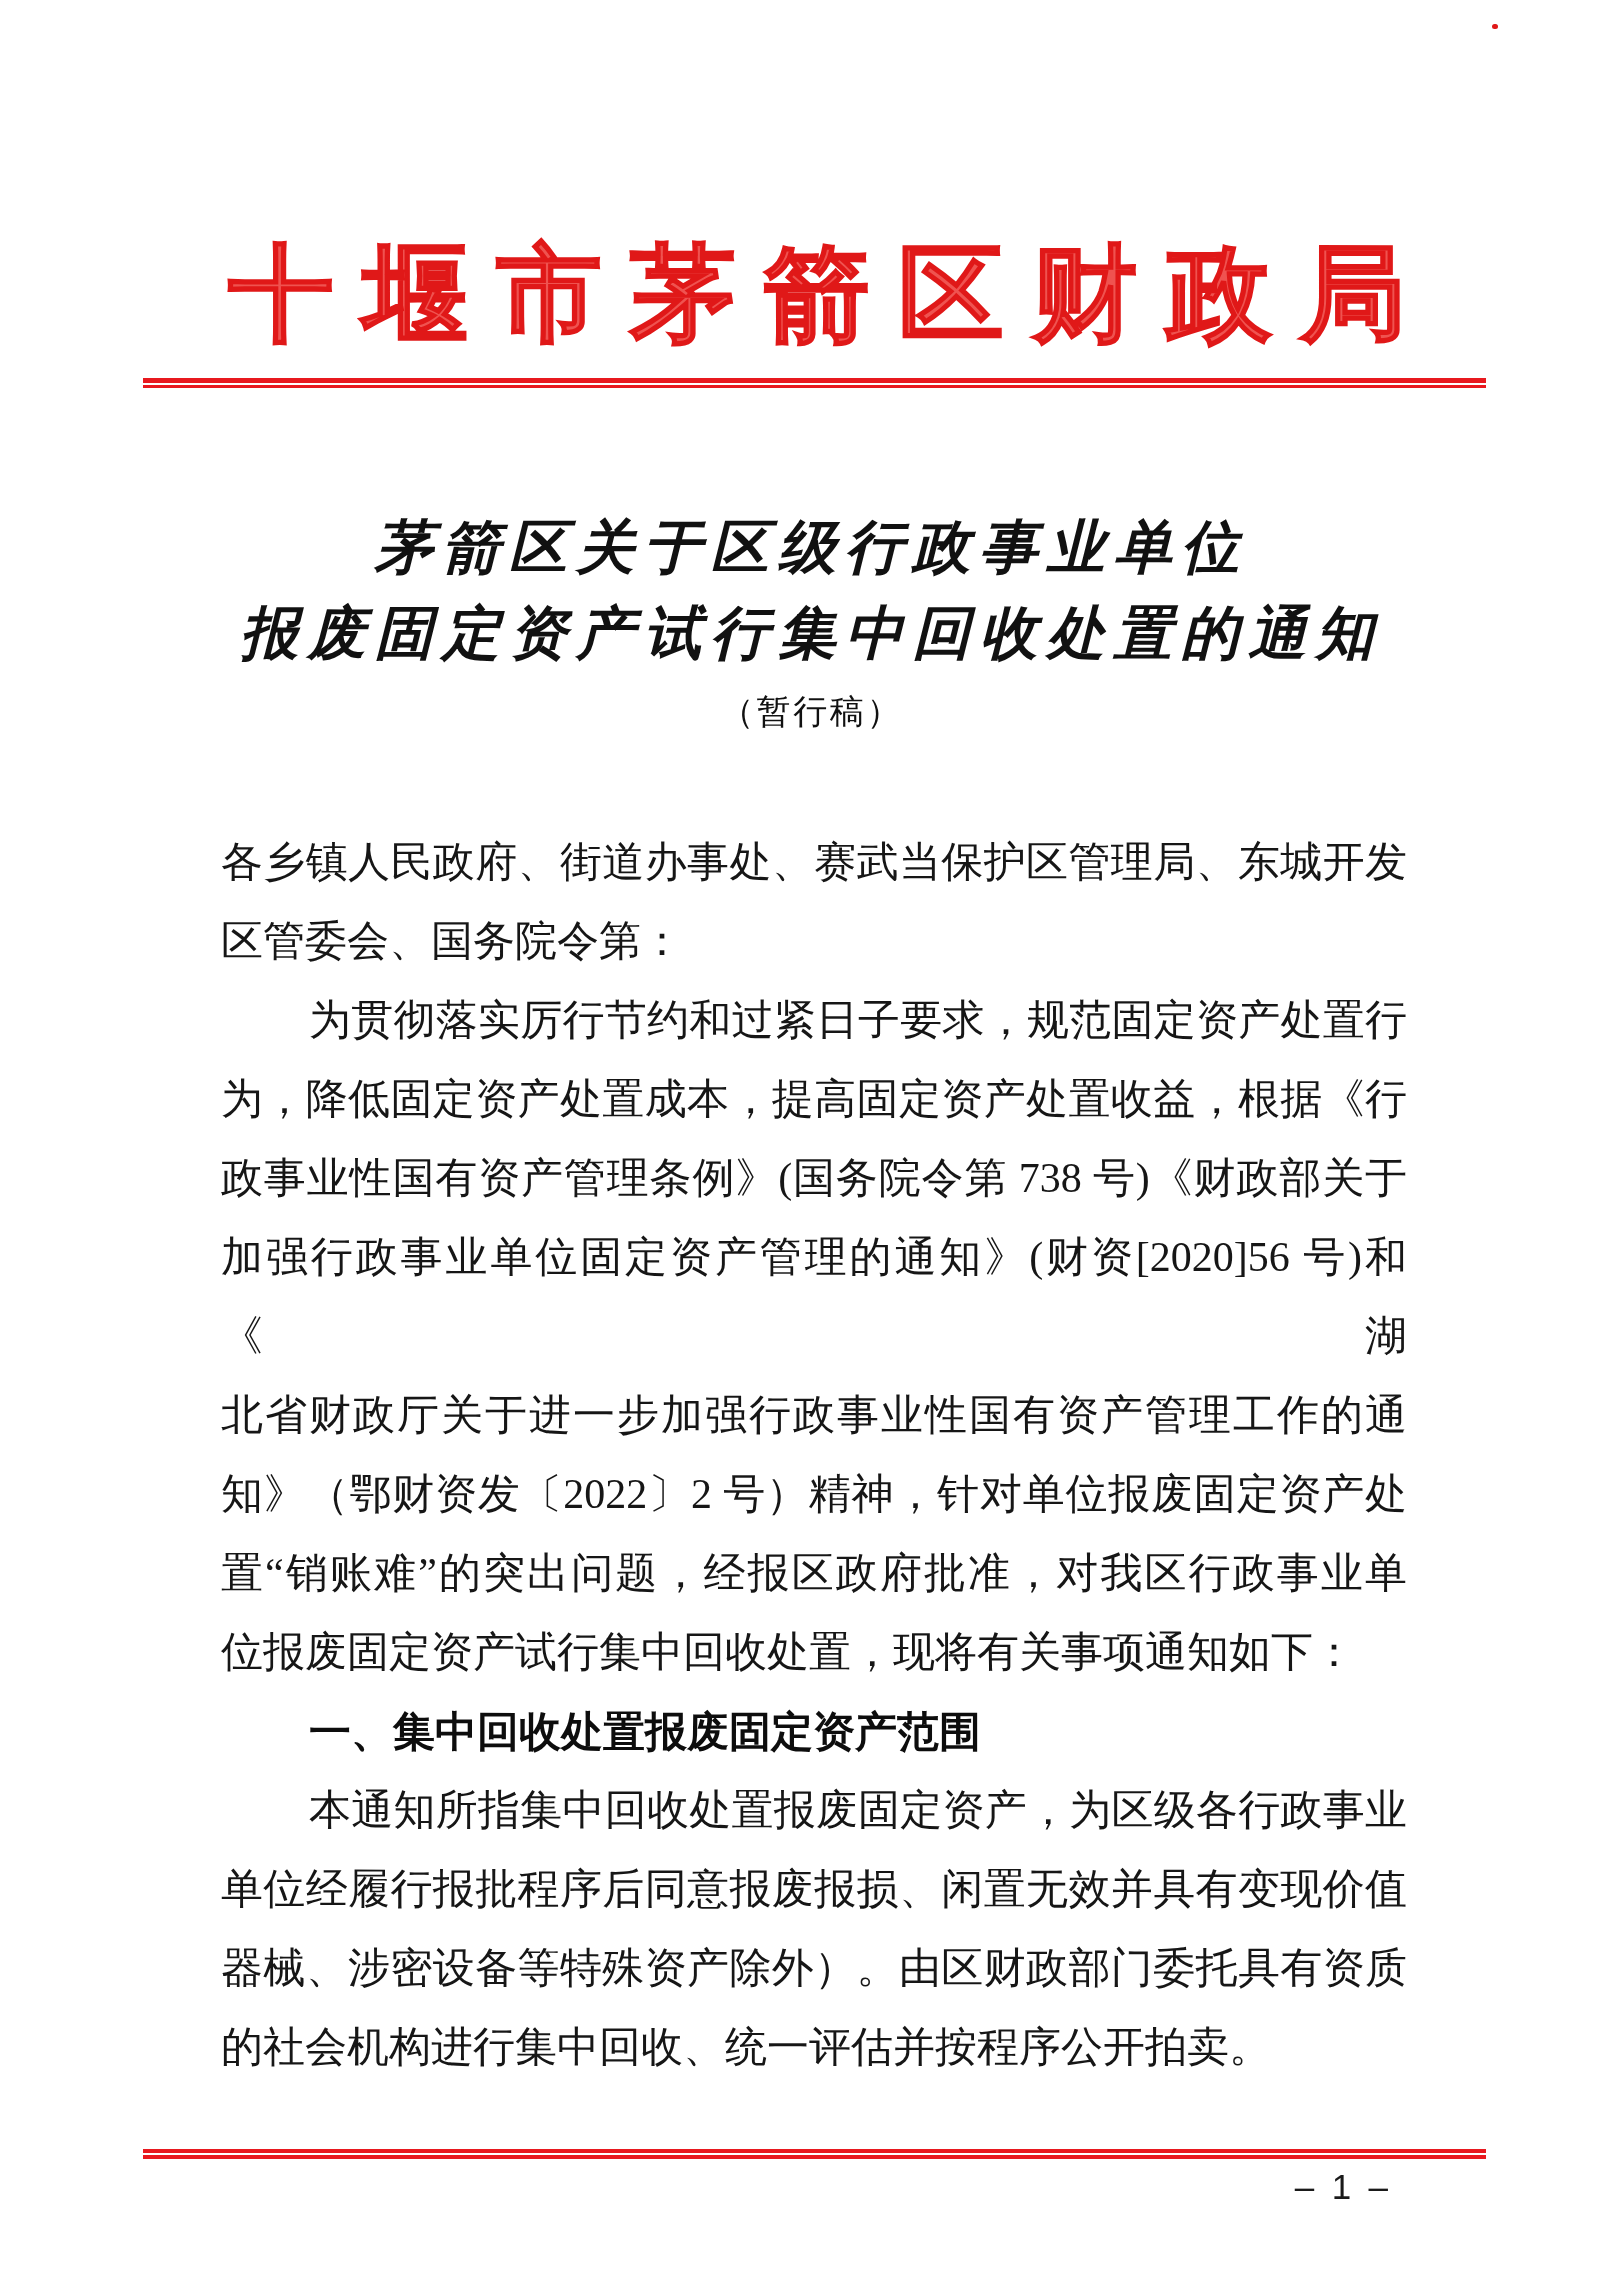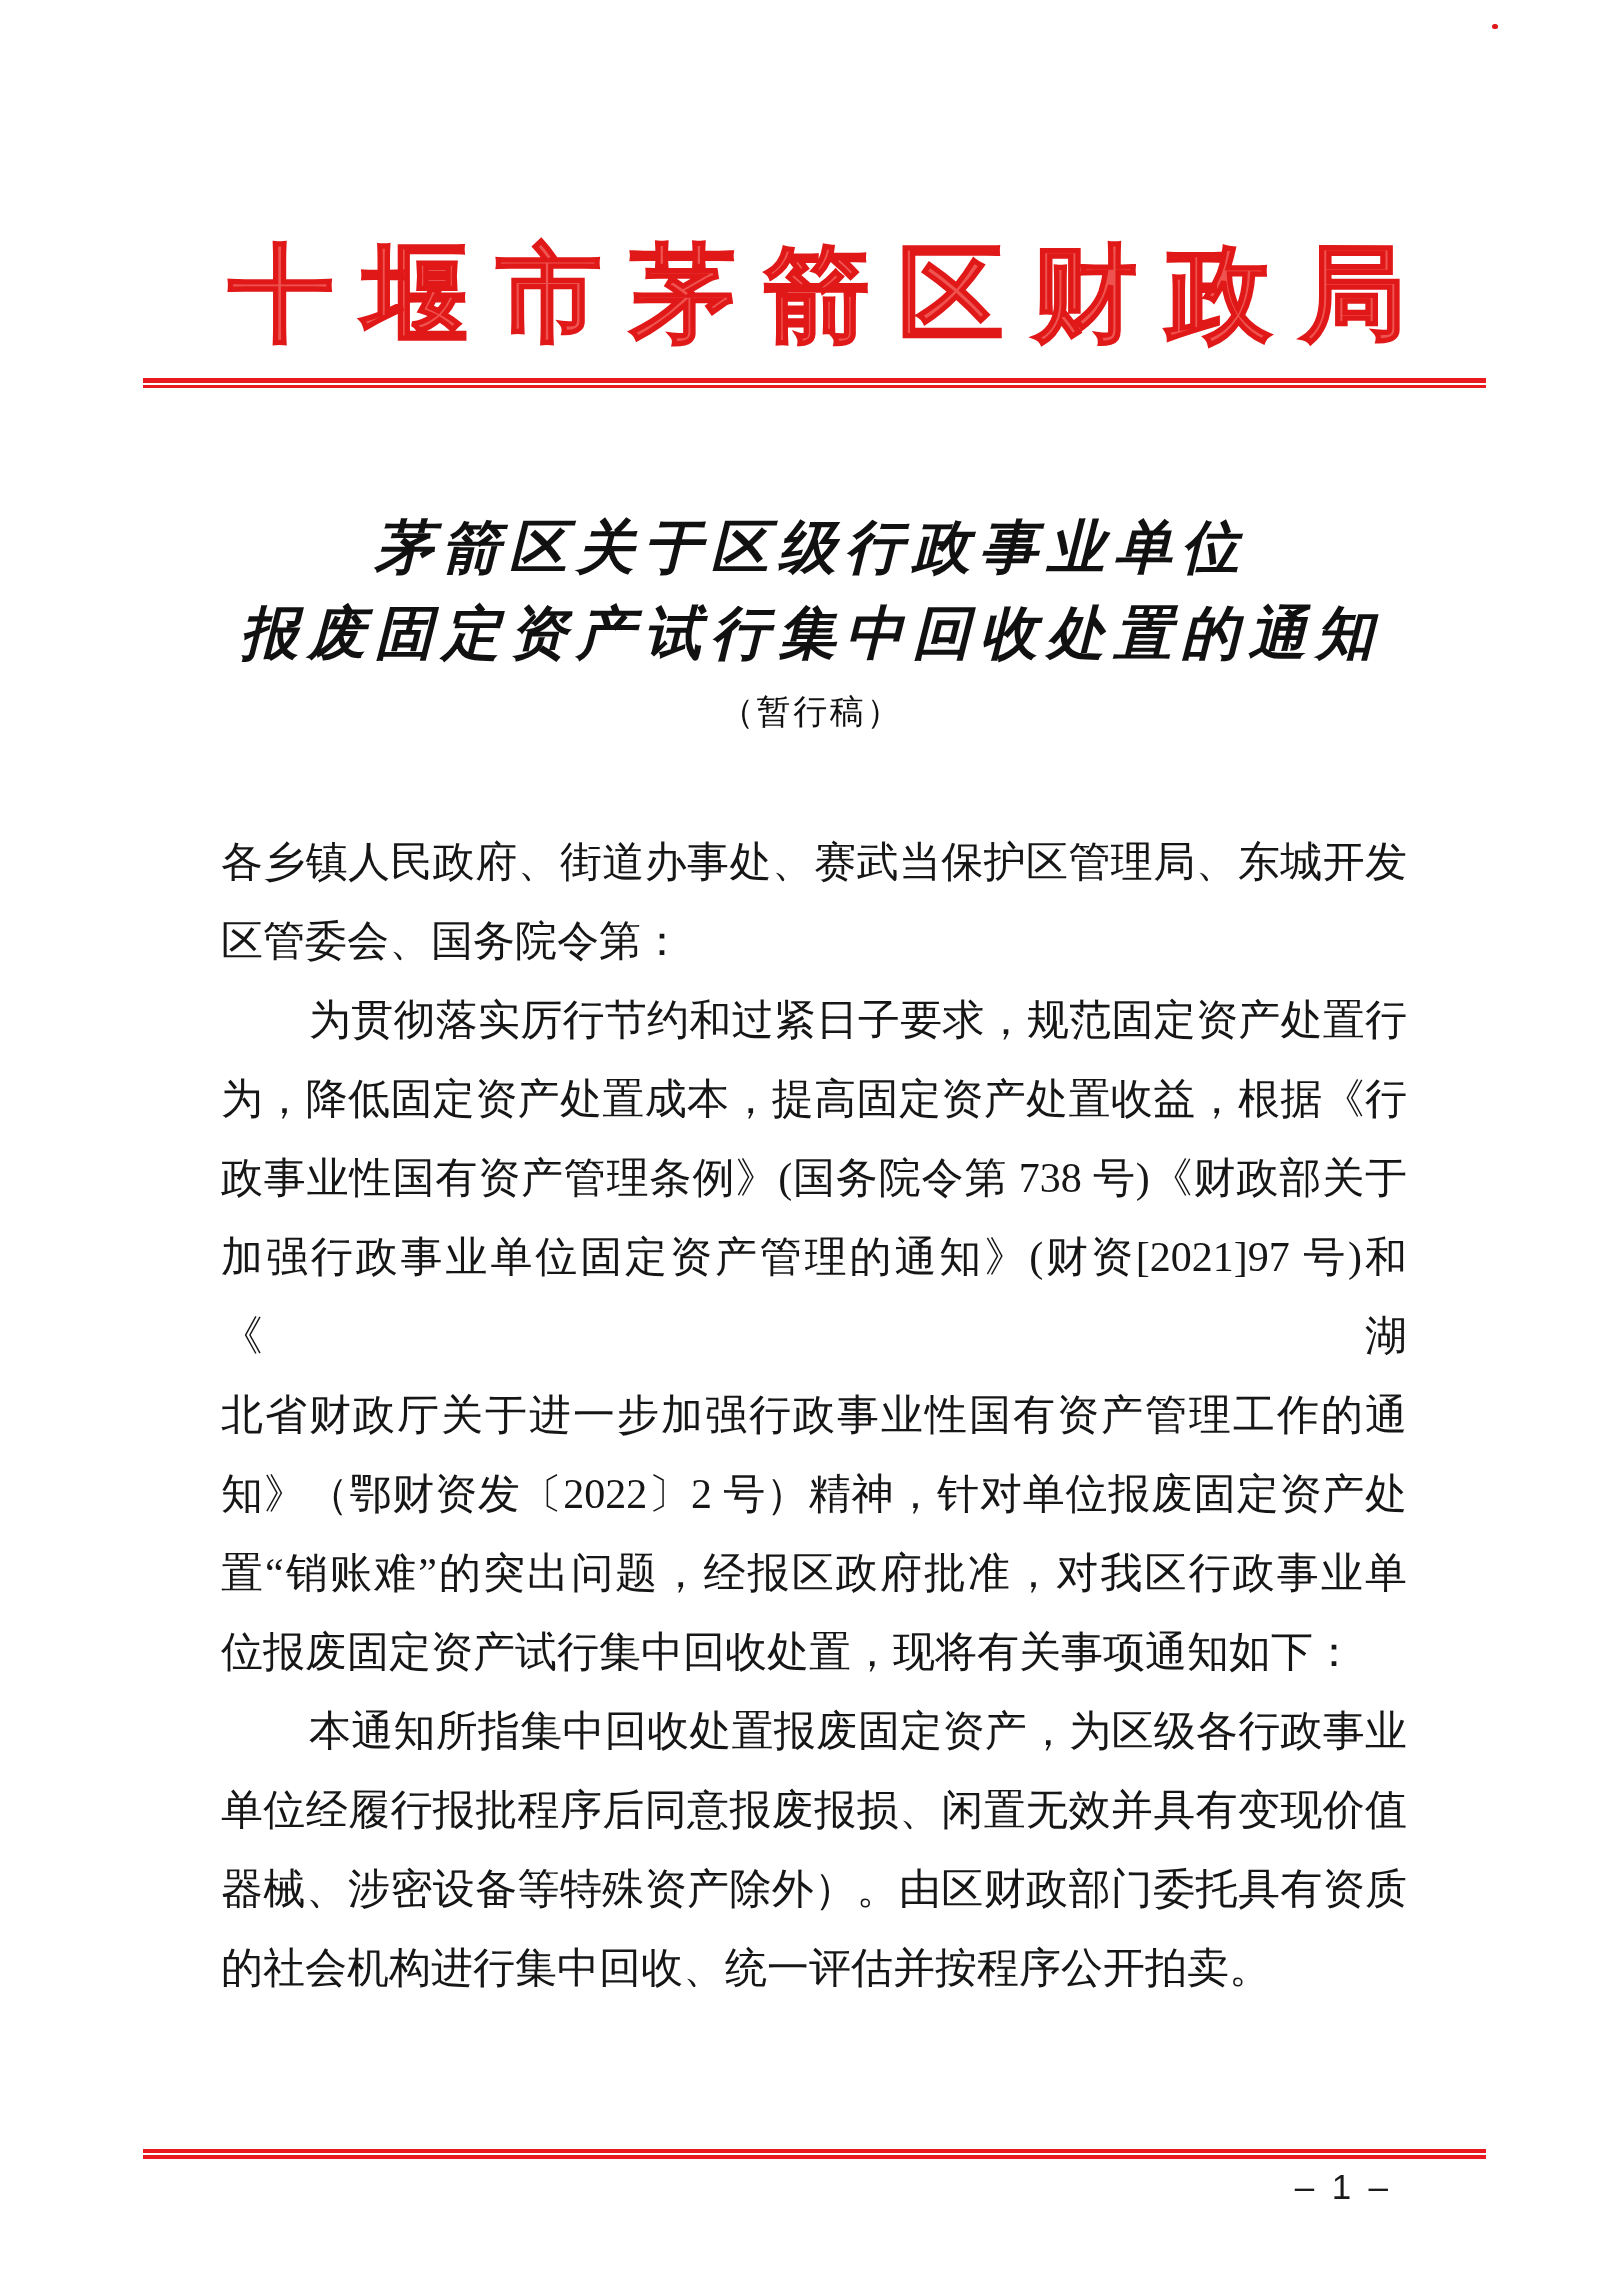--- a/index.html
+++ b/index.html
@@ -167,25 +167,26 @@
   </div>
 
   <div class="doc-subtitle">（暂行稿）</div>
 
   <div class="body-text" id="body-lines">
       <div class="line just">各乡镇人民政府、街道办事处、赛武当保护区管理局、东城开发</div>
       <div class="line">区管委会、国务院令第：</div>
       <div class="line just indent">为贯彻落实厉行节约和过紧日子要求，规范固定资产处置行</div>
       <div class="line just">为，降低固定资产处置成本，提高固定资产处置收益，根据《行</div>
       <div class="line just">政事业性国有资产管理条例》(国务院令第 738 号)《财政部关于</div>
-      <div class="line just">加强行政事业单位固定资产管理的通知》(财资[2021]97 号)和《湖</div>
+      <div class="line just">加强行政事业单位固定资产管理的通知》(财资[2020]56 号)和《湖</div>
       <div class="line just">北省财政厅关于进一步加强行政事业性国有资产管理工作的通</div>
       <div class="line just">知》（鄂财资发〔2022〕2 号）精神，针对单位报废固定资产处</div>
       <div class="line just">置“销账难”的突出问题，经报区政府批准，对我区行政事业单</div>
       <div class="line">位报废固定资产试行集中回收处置，现将有关事项通知如下：</div>
+      <div class="line indent heading">一、集中回收处置报废固定资产范围</div>
       <div class="line just indent">本通知所指集中回收处置报废固定资产，为区级各行政事业</div>
       <div class="line just">单位经履行报批程序后同意报废报损、闲置无效并具有变现价值</div>
       <div class="line just">器械、涉密设备等特殊资产除外）。由区财政部门委托具有资质</div>
       <div class="line">的社会机构进行集中回收、统一评估并按程序公开拍卖。</div>
     </div>
 
   <div class="footer-rule-a"></div>
   <div class="footer-rule-b"></div>
 
   <div class="page-number">– 1 –</div>

